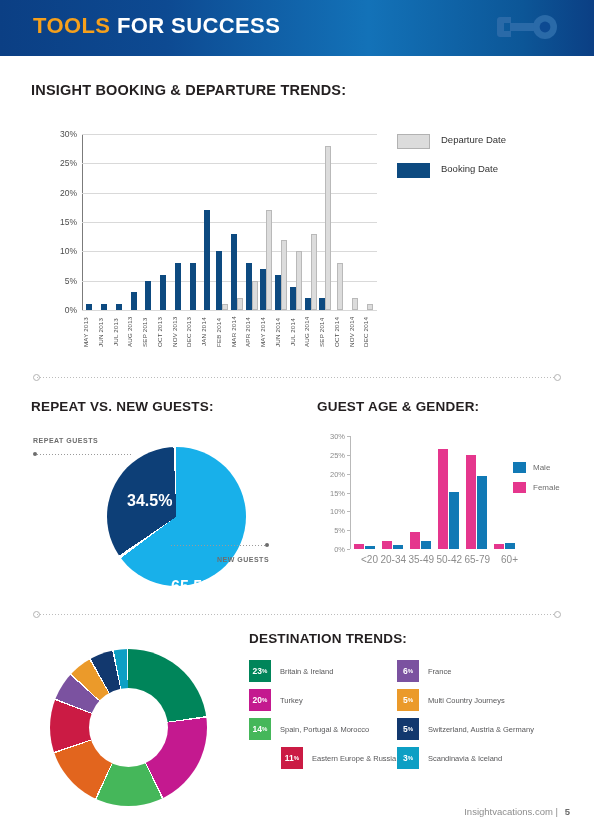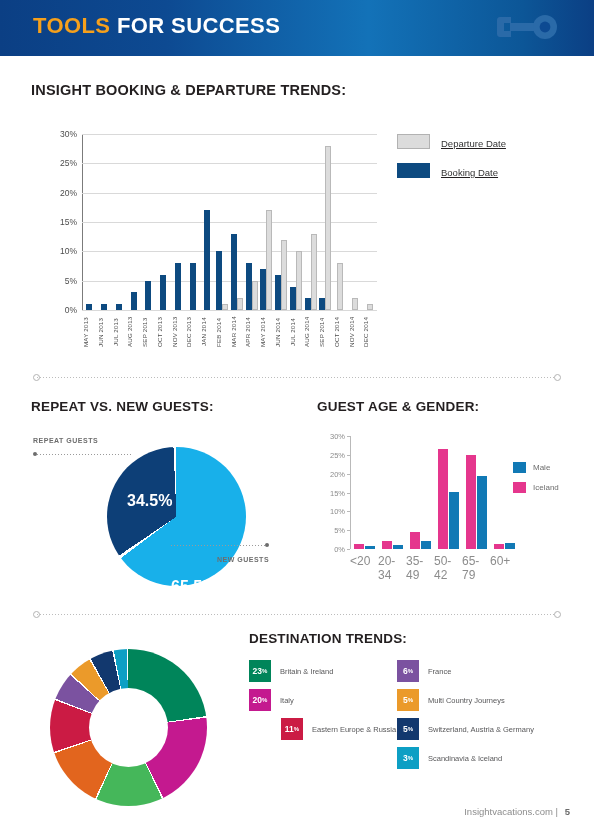--- a/index.html
+++ b/index.html
@@ -63,21 +63,21 @@
   .bar.booking{background:#0d4a80;}
   .bar.departure{background:#dcdcdc;border:1px solid #b9b9b9;box-sizing:border-box;}
   .xlabels{position:absolute;left:51px;top:188px;width:295px;display:flex;}
   .xlab{
     flex:1 1 0;font-size:6.2px;color:#4d4d4d;
     writing-mode:vertical-rl;transform:rotate(180deg);
     white-space:nowrap;letter-spacing:.2px;height:36px;
     display:flex;align-items:flex-start;justify-content:center;
   }
   .bm-legend{position:absolute;left:397px;top:134px;}
-  .lg-row{display:flex;align-items:flex-end;margin-bottom:14px;text-decoration:underline;}
+  .lg-row{display:flex;align-items:flex-start;margin-bottom:14px;}
   .lg-sw{width:33px;height:15px;margin-right:11px;}
   .lg-sw.dep{background:#dcdcdc;border:1px solid #b2b2b2;box-sizing:border-box;}
   .lg-sw.boo{background:#0d4a80;}
   .lg-tx{font-size:9.5px;color:#333;}
   
   #pie-wrap{position:absolute;left:31px;top:420px;width:270px;height:180px;}
   #pie{
     position:absolute;left:76px;top:27px;width:139px;height:139px;border-radius:50%;
     background:conic-gradient(from 0deg,
       #18b0ea 0deg 235.8deg,
@@ -106,21 +106,21 @@
   #ag-plot{left:33px;top:12px;width:168px;height:113px;}
   #ag-plot .axis-y{background:#b9b9b9;}
   .ag-tick-mark{position:absolute;right:100%;width:3px;height:1px;background:#b9b9b9;}
   .ag-ytick{position:absolute;right:100%;margin-right:5px;font-size:7.5px;color:#8c8c8c;
             transform:translateY(-50%);white-space:nowrap;}
   .ag-grp{flex:1 1 0;height:100%;display:flex;align-items:flex-end;justify-content:center;gap:1px;}
   .ag-bar{width:10px;}
   .ag-bar.f{background:#e5368d;}
   .ag-bar.m{background:#1179b5;}
   .ag-xlabels{position:absolute;left:33px;top:130px;width:168px;display:flex;}
-  .ag-xlab{flex:1 1 0;text-align:left;font-size:12px;color:#8c8c8c;}
+  .ag-xlab{flex:1 1 0;text-align:right;font-size:10px;color:#8c8c8c;}
   .ag-legend{position:absolute;left:196px;top:8px;margin-top:30px;}
   .ag-lg-row{display:flex;align-items:center;margin-bottom:9px;}
   .ag-lg-sw{width:13px;height:11px;margin-right:7px;}
   .ag-lg-sw.m{background:#1179b5;}
   .ag-lg-sw.f{background:#e5368d;}
   .ag-lg-tx{font-size:8px;color:#6d6d6d;}
   
   #donut-wrap{position:absolute;left:42px;top:645px;width:190px;height:165px;}
   #donut{
     position:absolute;left:8px;top:4px;width:157px;height:157px;border-radius:50%;
@@ -370,21 +370,21 @@
       <div class="ag-xlab">65-79</div>
       <div class="ag-xlab">60+</div>
     </div>
   <div class="ag-legend">
     <div class="ag-lg-row">
       <span class="ag-lg-sw m"></span>
       <span class="ag-lg-tx">Male</span>
     </div>
     <div class="ag-lg-row">
       <span class="ag-lg-sw f"></span>
-      <span class="ag-lg-tx">Iceland</span>
+      <span class="ag-lg-tx">Female</span>
     </div>
   </div>
 </div>
 
 <div class="divider" id="div2">
   <span class="dot l"></span>
   <span class="dline"></span>
   <span class="dot r"></span>
 </div>
 
@@ -400,21 +400,28 @@
           <span>23</span>
           <sup>%</sup>
         </div>
         <div class="dl-name">Britain &amp; Ireland</div>
       </div>
       <div class="dl-row">
         <div class="dl-chip" style="background: rgb(196, 25, 143);">
           <span>20</span>
           <sup>%</sup>
         </div>
-        <div class="dl-name">Italy</div>
+        <div class="dl-name">Turkey</div>
+      </div>
+      <div class="dl-row">
+        <div class="dl-chip" style="background: rgb(69, 183, 90);">
+          <span>14</span>
+          <sup>%</sup>
+        </div>
+        <div class="dl-name">Spain, Portugal &amp; Morocco</div>
       </div>
       <div class="dl-row">
         <div class="dl-chip" style="background: rgb(203, 27, 68); margin-left: 32px;">
           <span>11</span>
           <sup>%</sup>
         </div>
         <div class="dl-name">Eastern Europe &amp; Russia</div>
       </div>
     </div>
   <div class="dl-col" id="dl-col-b">

